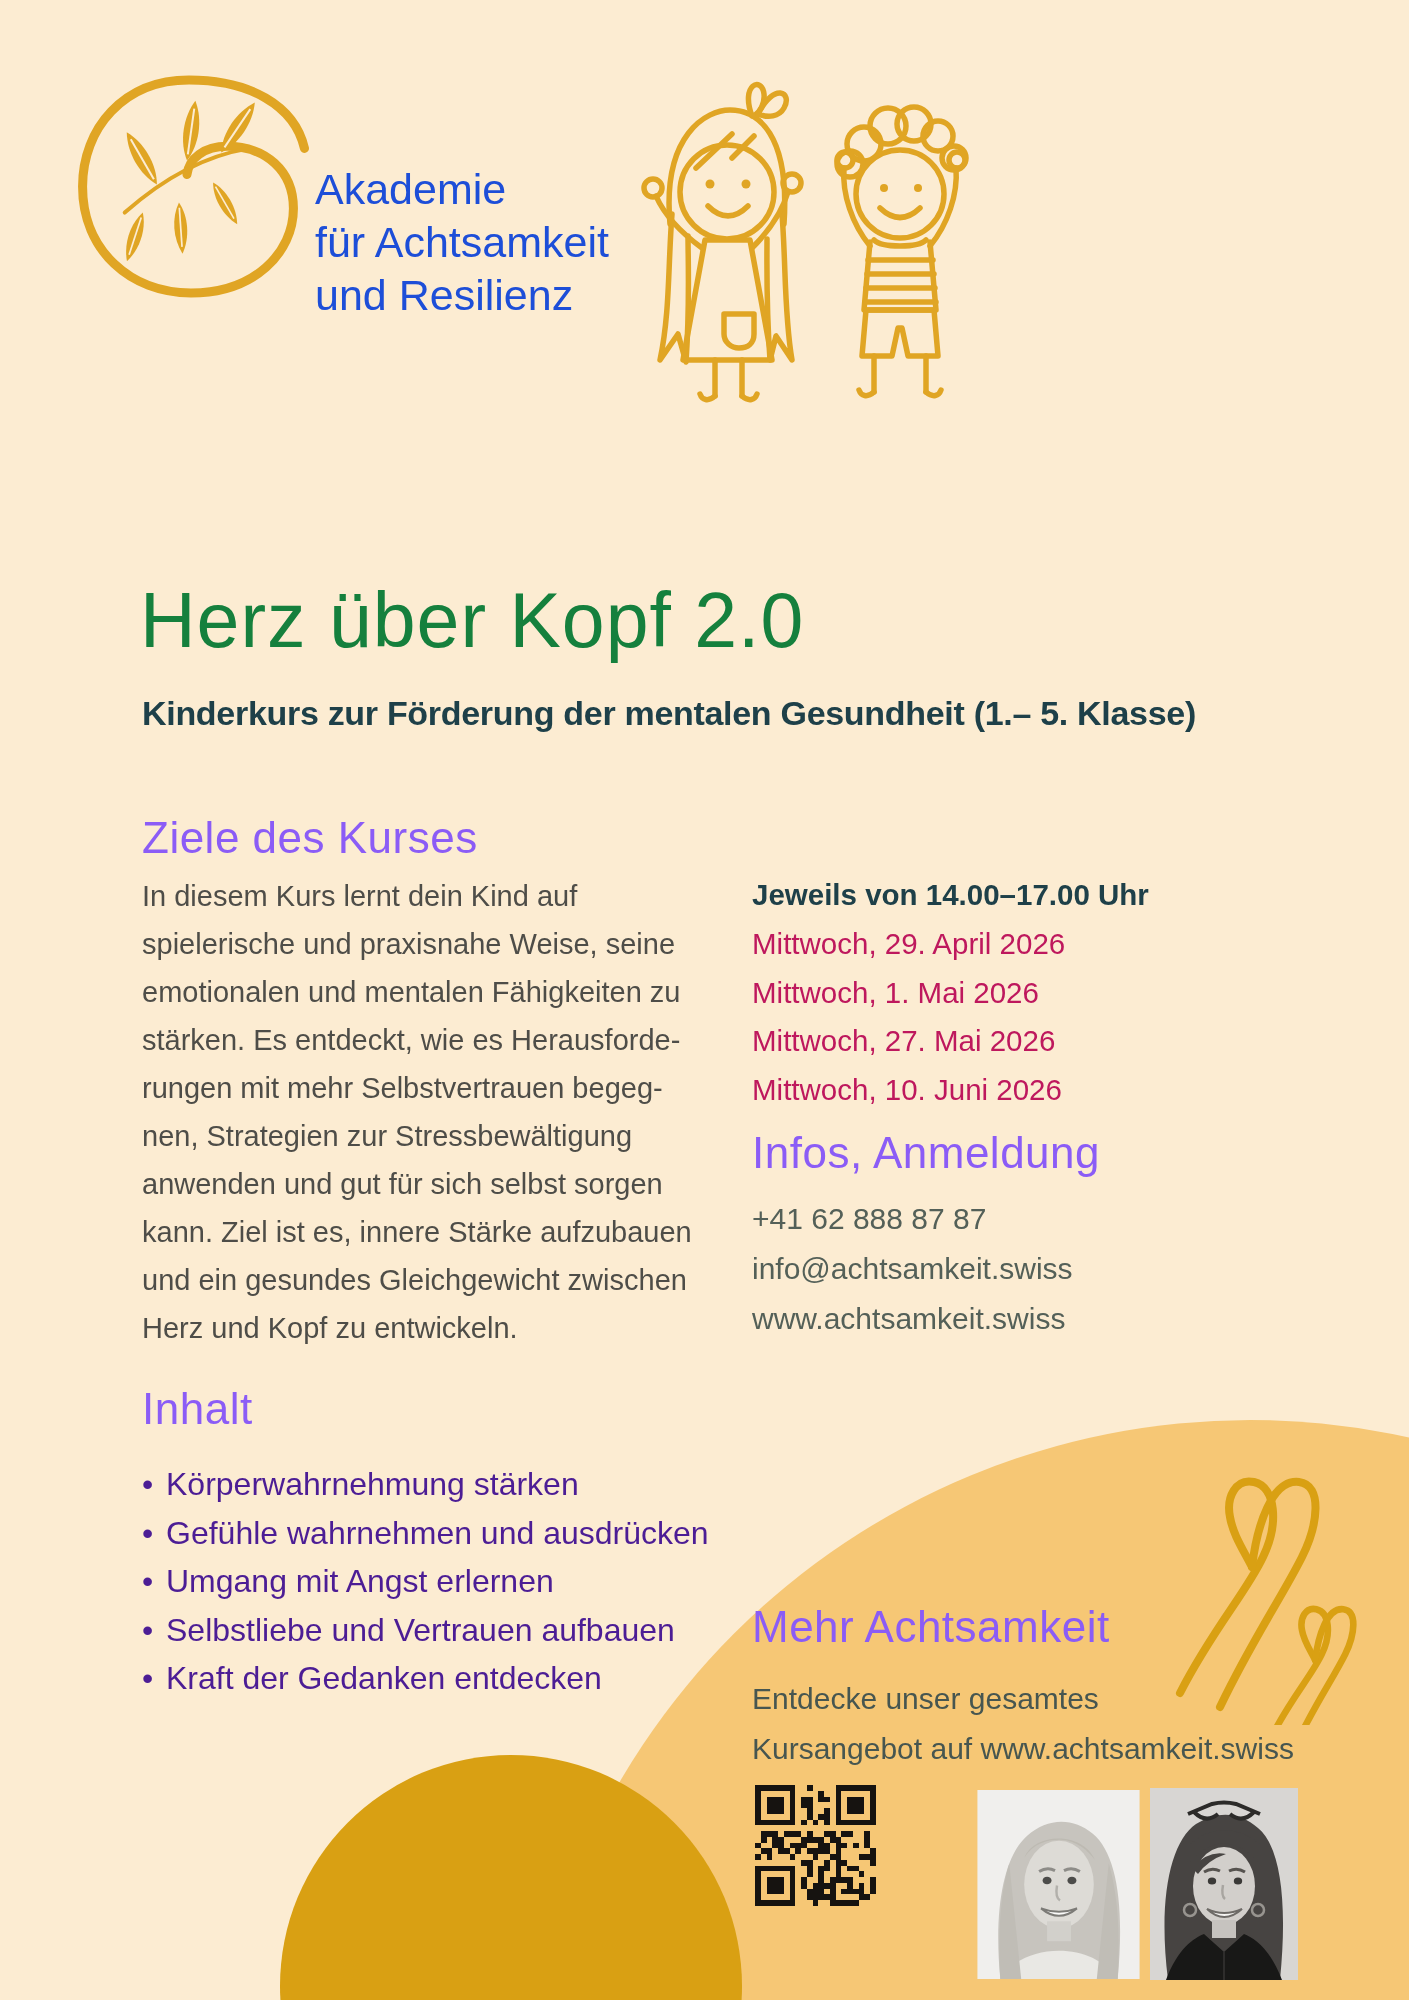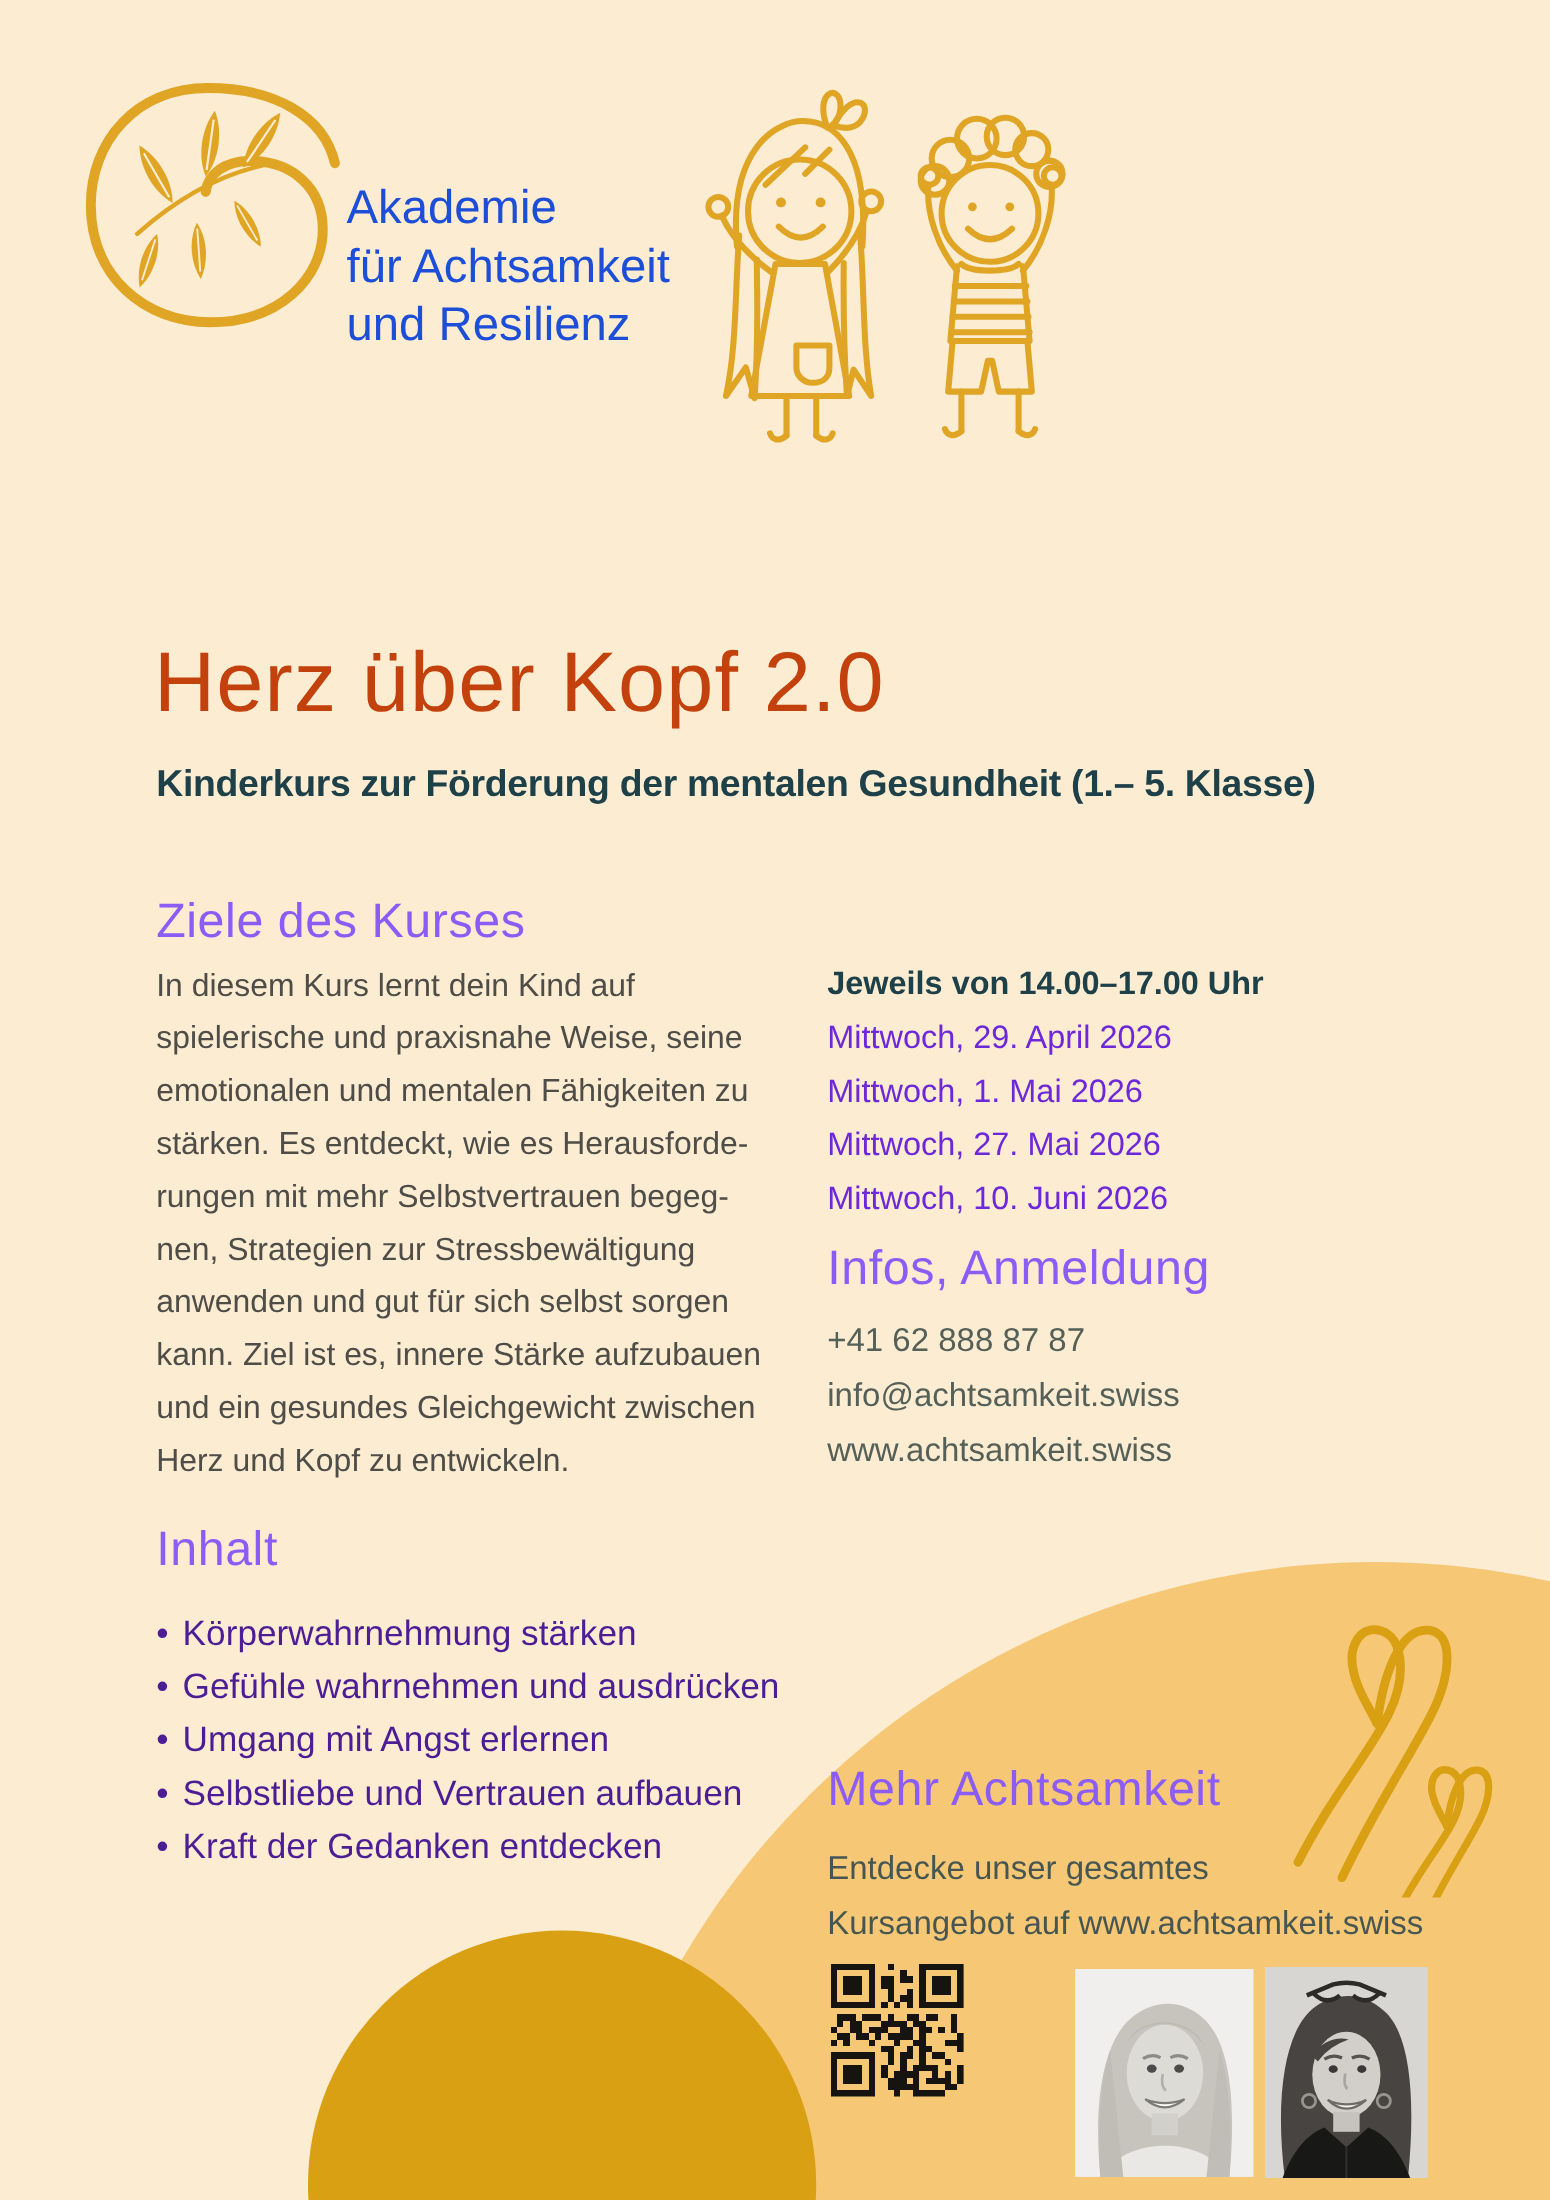--- a/index.html
+++ b/index.html
@@ -13,39 +13,39 @@
   .circle-light{left:520px;top:1420px;width:1460px;height:1460px;background:#f6c775;}
   .circle-dark{left:280px;top:1755px;width:462px;height:462px;background:#d9a013;}
   .logo-mark{left:68px;top:60px;width:242px;height:246px;}
   .logo-text{
     left:315px;top:163px;font-size:43px;line-height:53px;
     color:#1d4ed8;font-weight:400;white-space:pre-line;letter-spacing:0px;
   }
   .children{left:612px;top:64px;width:400px;height:354px;}
   .title{
     left:140px;top:576px;margin:0;font-size:77px;font-weight:300;
-    color:#c2410c;letter-spacing:1px;white-space:nowrap;
+    color:#15803d;letter-spacing:1px;white-space:nowrap;
   }
   .subtitle{
     left:142px;top:694px;font-size:34px;font-weight:700;
     color:#1e4049;letter-spacing:-0.3px;white-space:nowrap;
   }
   .h2{
     position:absolute;margin:0;font-size:44px;font-weight:300;
     color:#8b5cf6;letter-spacing:0.5px;white-space:nowrap;
   }
   .h-goals{left:142px;top:813px;}
   .h-schedule{left:752px;top:813px;}
   .h-contact{left:752px;top:1128px;}
   .h-content{left:142px;top:1360px;margin-top:24px;}
   .h-more{left:752px;top:1602px;}
   .body-text{font-size:29px;line-height:48px;color:#4e4d48;white-space:pre-line;}
   .goals-text{left:142px;top:872px;}
   .schedule-time{left:752px;top:878px;font-size:29.5px;font-weight:700;color:#1e4049;white-space:nowrap;}
-  .date-list{left:752px;top:920px;font-size:29.5px;line-height:48.5px;color:#6d28d9;}
+  .date-list{left:752px;top:920px;font-size:29.5px;line-height:48.5px;color:#be185d;}
   .date-list div{white-space:nowrap;}
   .contact-line{left:752px;font-size:30px;color:#546058;white-space:nowrap;}
   .bullet-list{left:142px;top:1460px;font-size:32px;line-height:48.5px;color:#4c1d95;}
   .bullet-row{white-space:nowrap;}
   .bullet-row .dot{display:inline-block;width:24px;}
   .more-lines{left:752px;top:1674px;font-size:30px;line-height:50px;color:#475650;white-space:pre-line;}
   .qr{left:755px;top:1785px;width:121px;height:121px;}
   .photo{position:absolute;overflow:hidden;}
   .photo1{left:977px;top:1790px;width:163px;height:189px;}
   .photo2{left:1150px;top:1788px;width:148px;height:192px;}

